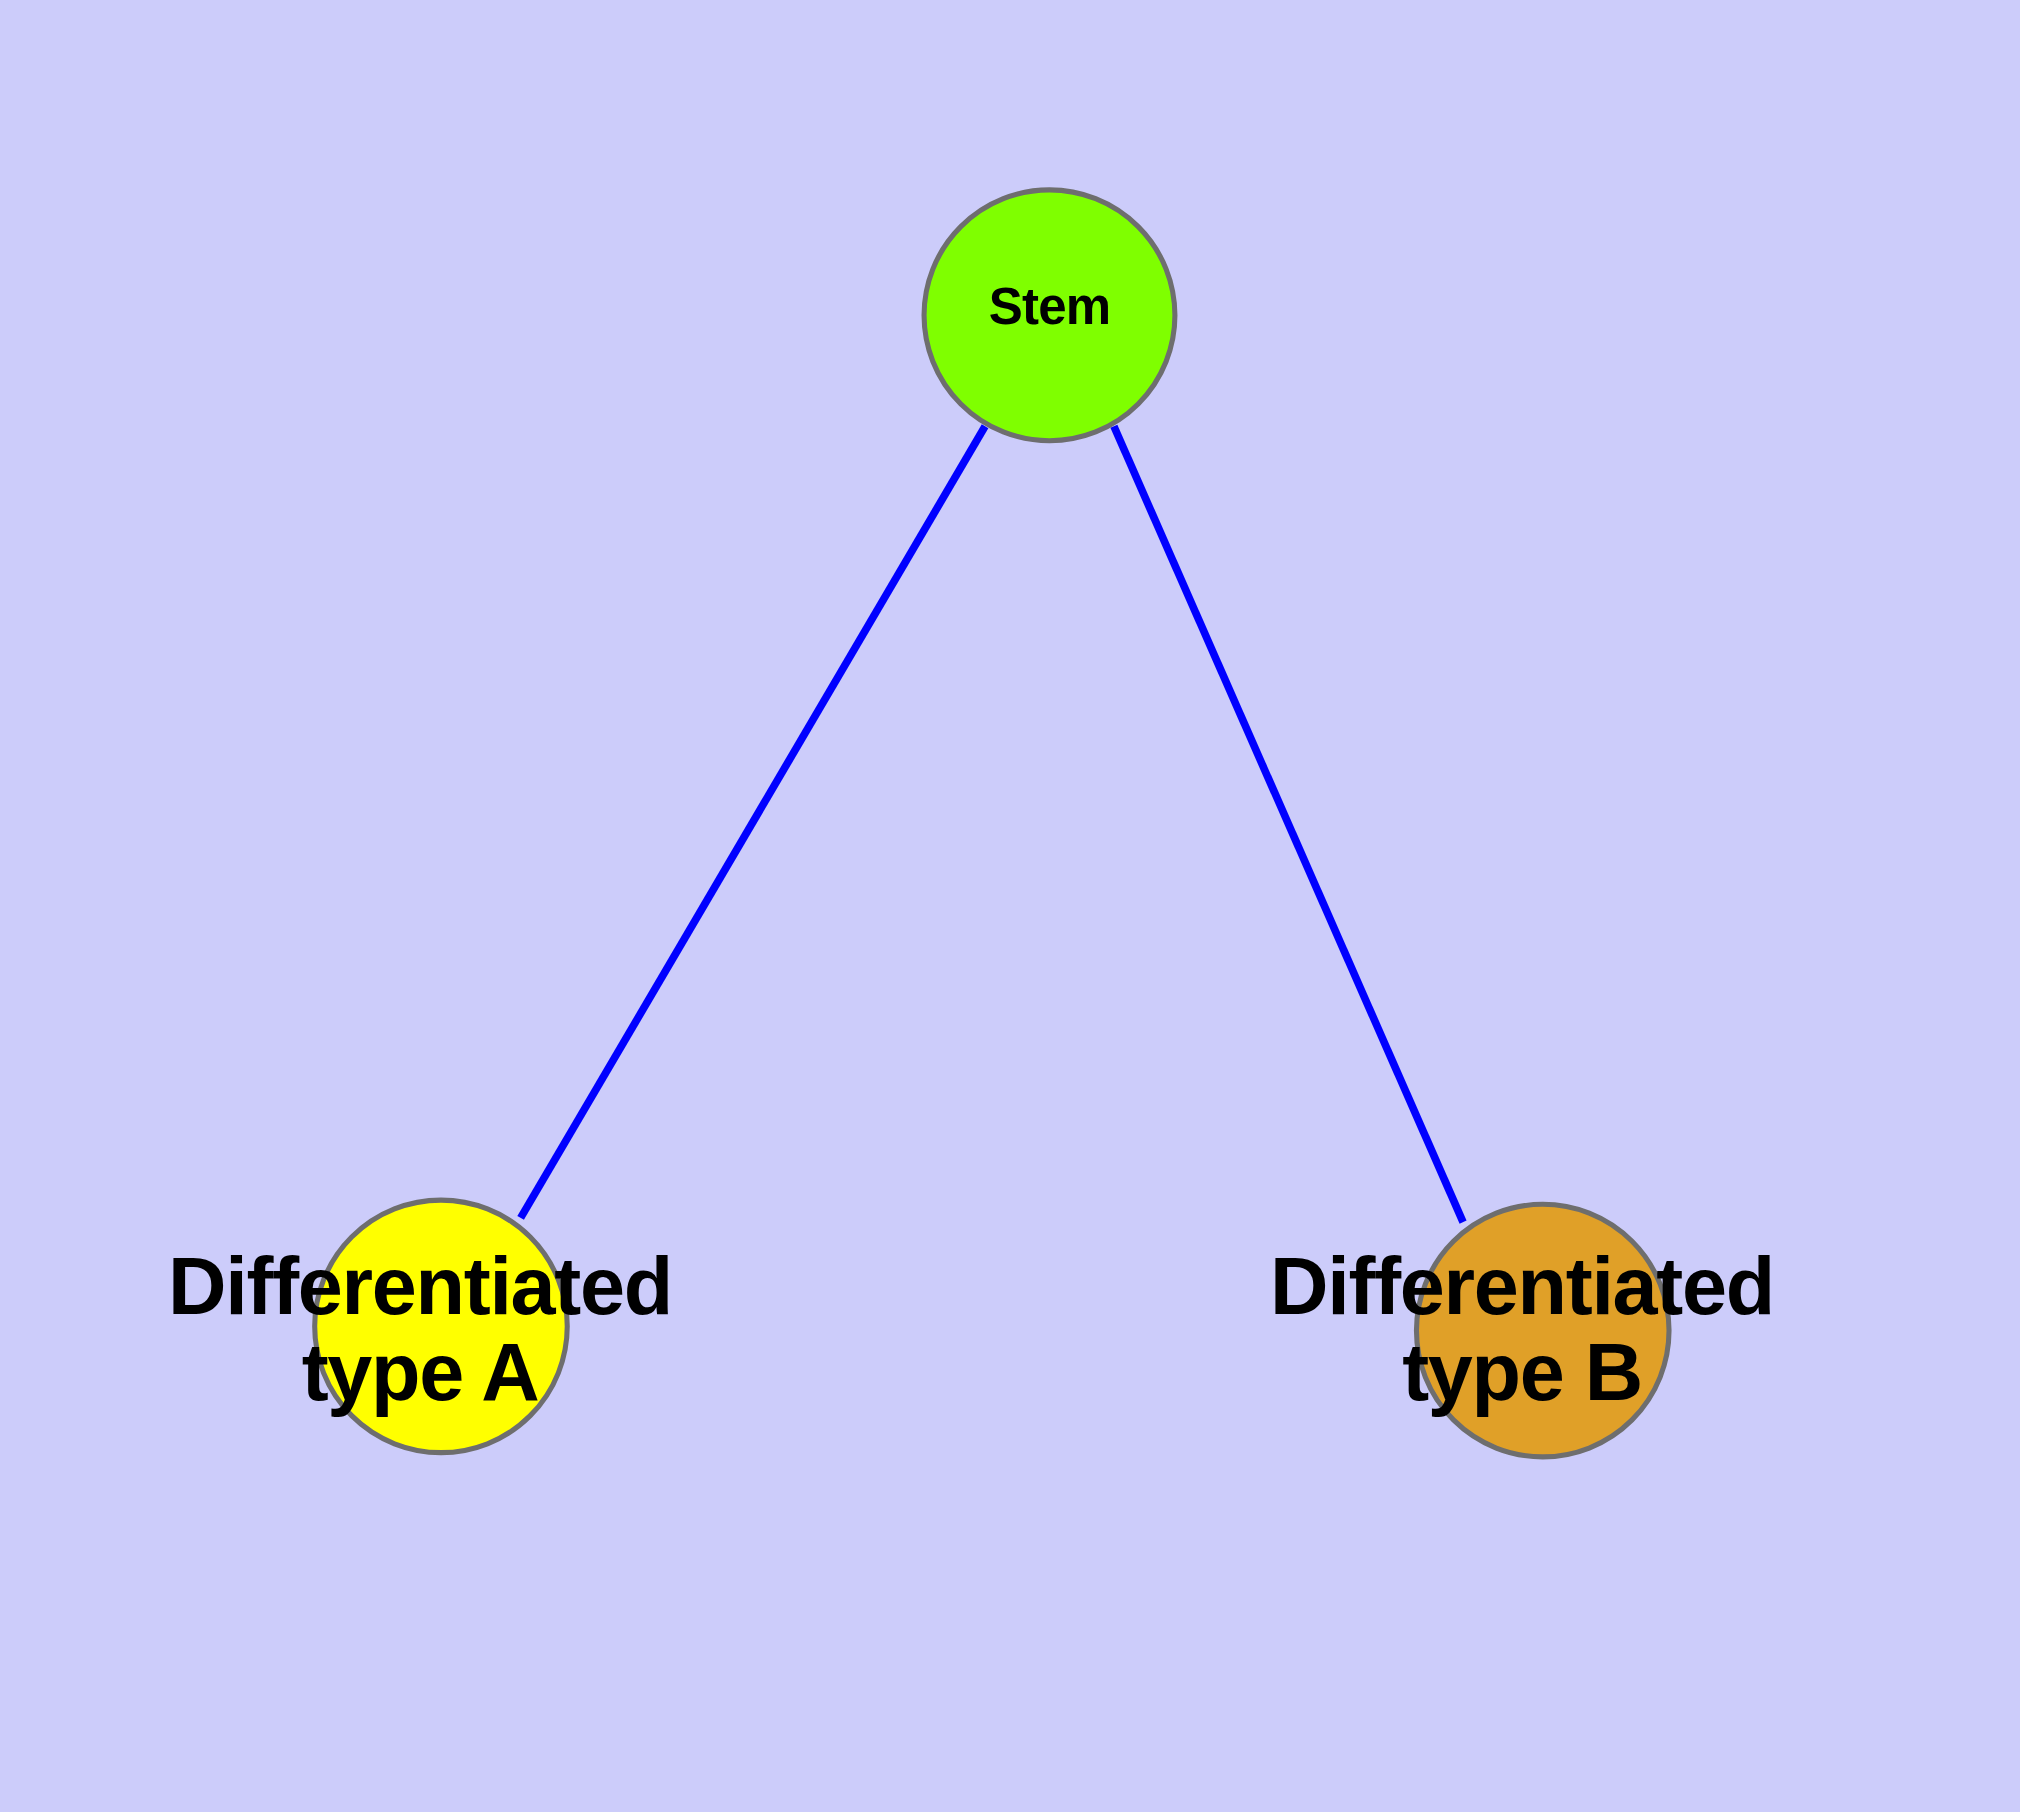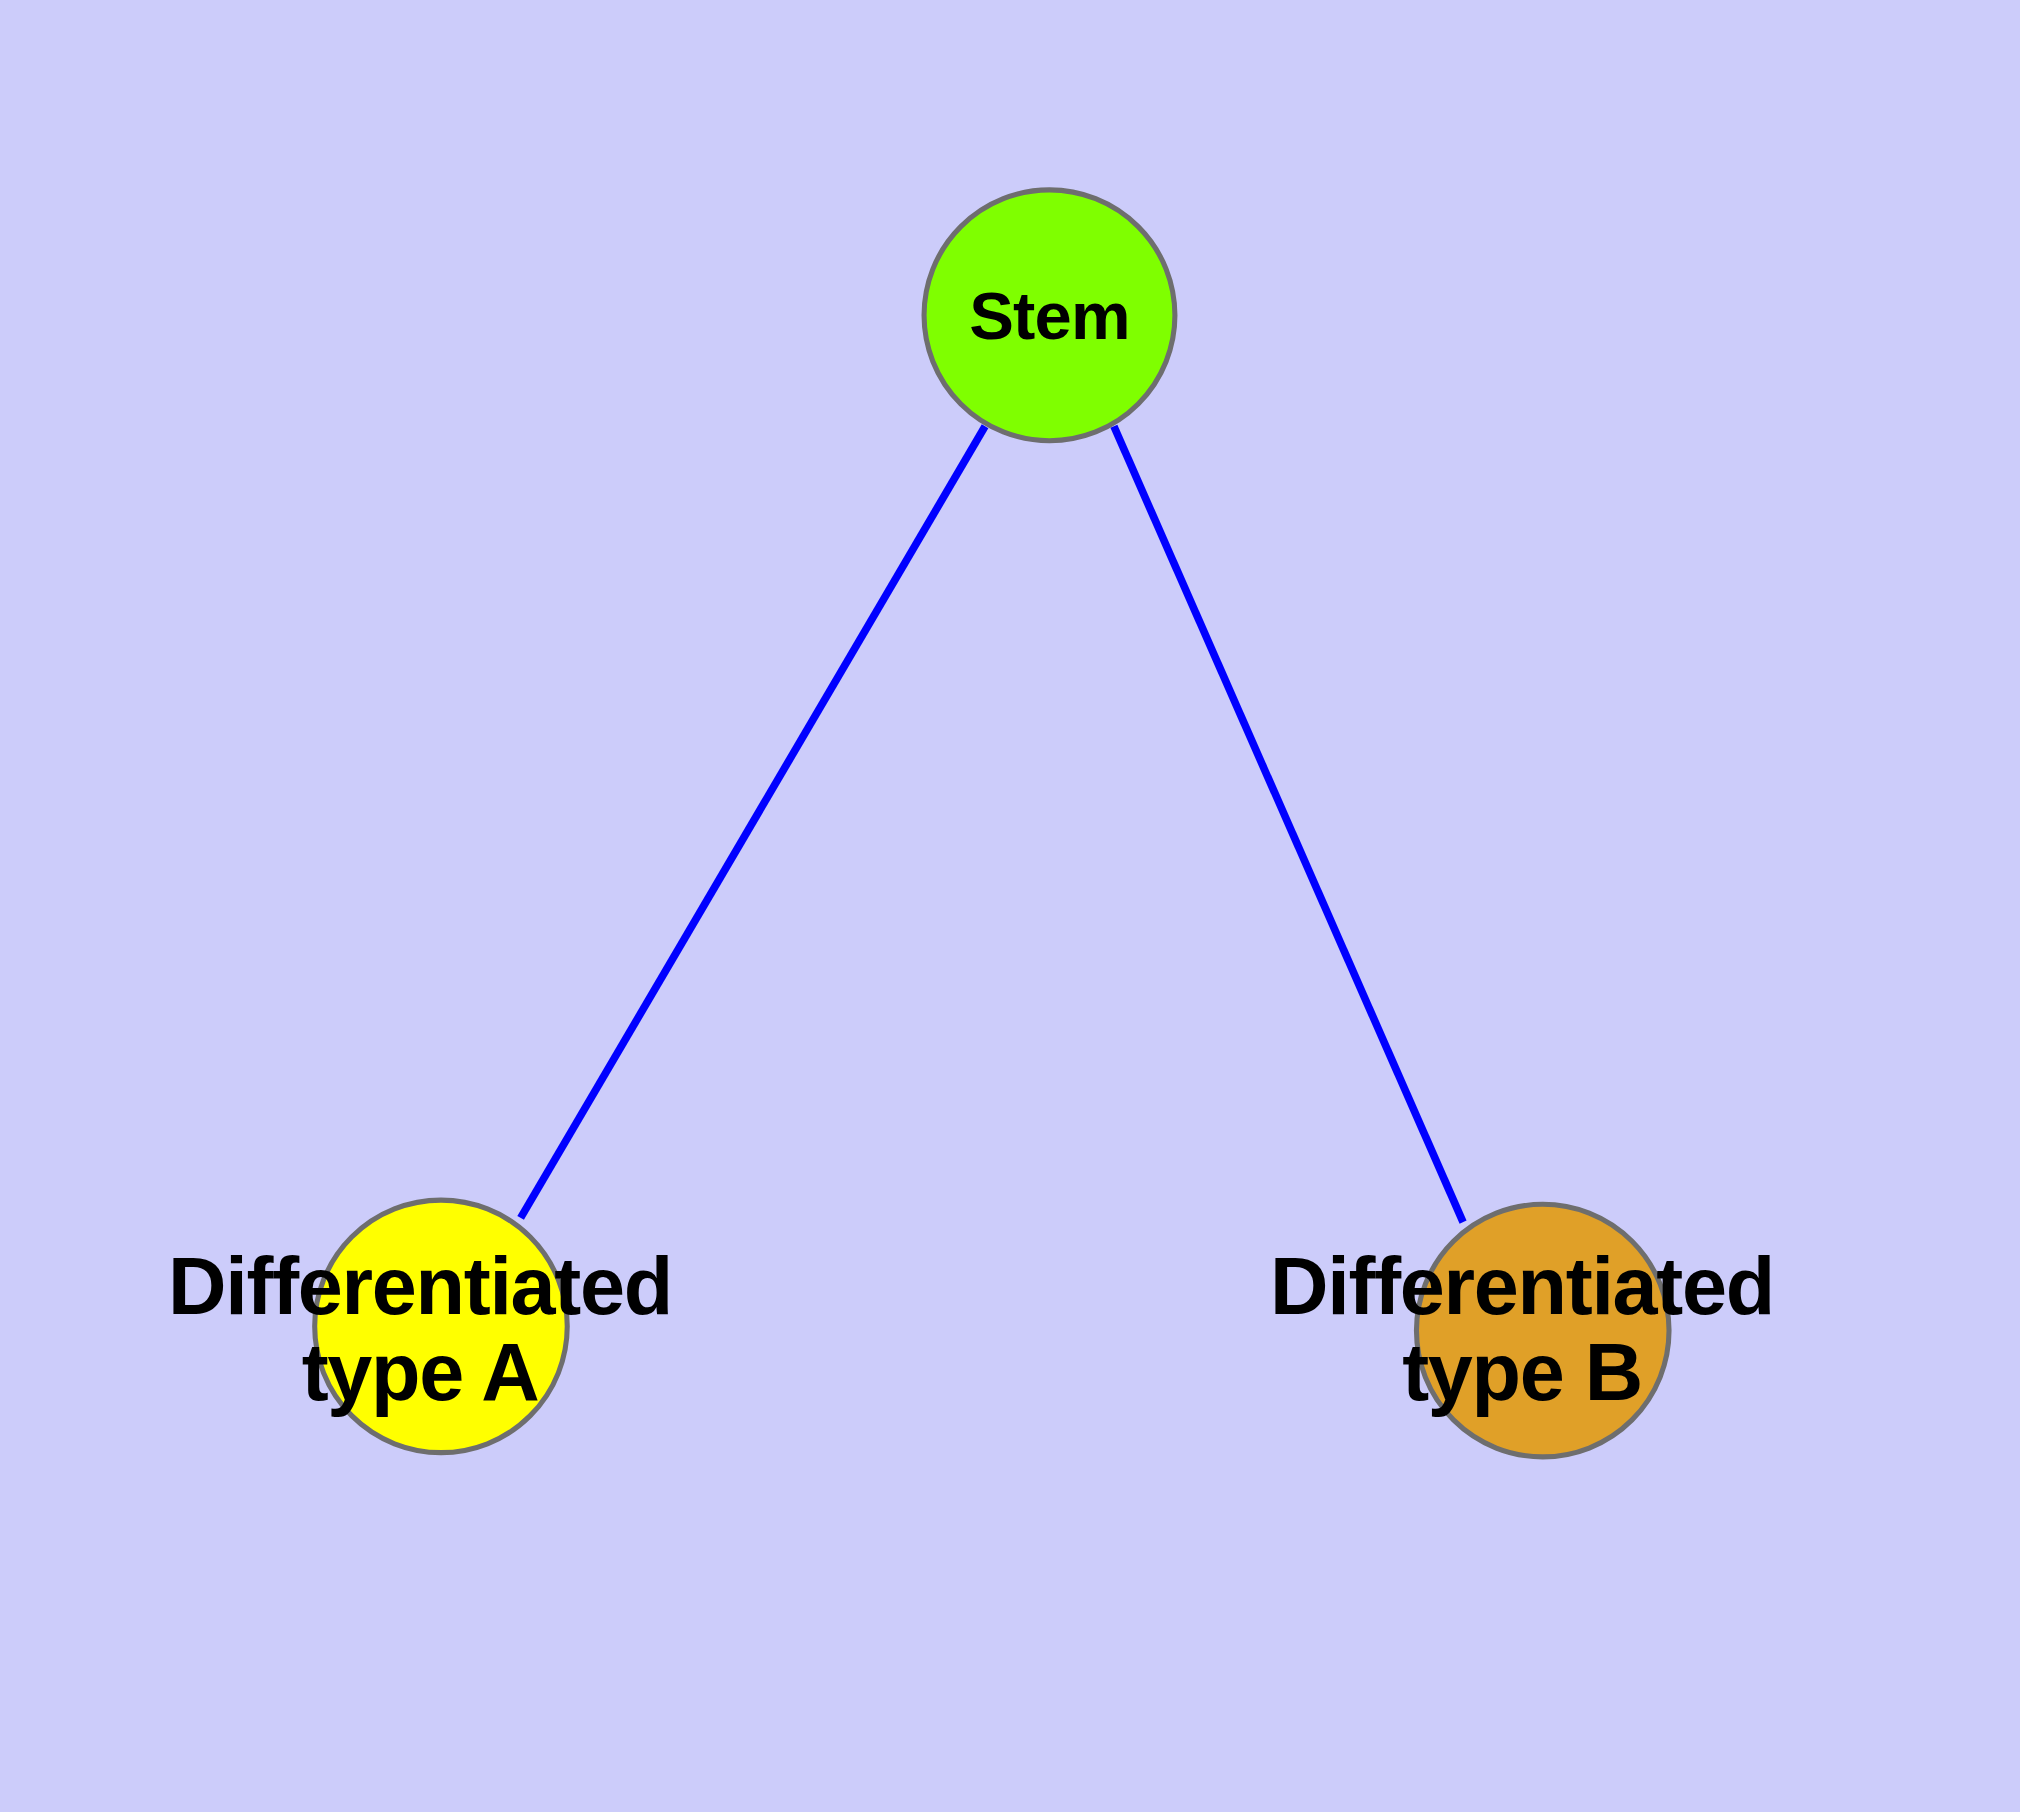--- a/index.html
+++ b/index.html
@@ -51,21 +51,21 @@
       <line x1="1162" y1="503" x2="614" y2="1437" stroke="#0000ff" stroke-width="9" stroke-linecap="butt"></line>
       <line x1="1314" y1="503" x2="1726" y2="1442" stroke="#0000ff" stroke-width="9" stroke-linecap="butt"></line>
     </g>
     <g>
       <circle cx="520" cy="1565" r="149" fill="#ffff00" stroke="#6e6e6e" stroke-width="6"></circle>
       <circle cx="1820" cy="1570" r="149" fill="#e0a028" stroke="#6e6e6e" stroke-width="6"></circle>
       <circle cx="1238" cy="372" r="148" fill="#7fff00" stroke="#6e6e6e" stroke-width="6"></circle>
     </g>
   </svg>
 
-  <div class="node-label label-stem" style="left: 795px; top: 280px; width: 509px; font-size: 67px; color: rgb(0, 0, 0);">Stem</div>
+  <div class="node-label label-stem" style="left: 795px; top: 280px; width: 509px; font-size: 51px; color: rgb(0, 0, 0);">Stem</div>
 
   <div class="node-label label-leaf" style="left: 81px; top: 1244px; width: 678px; font-size: 81px; color: rgb(0, 0, 0);">Differentiated
 type A</div>
 
   <div class="node-label label-leaf" style="left: 1183px; top: 1244px; width: 678px; font-size: 81px; color: rgb(0, 0, 0);">Differentiated
 type B</div>
 
 </div>
 
 

